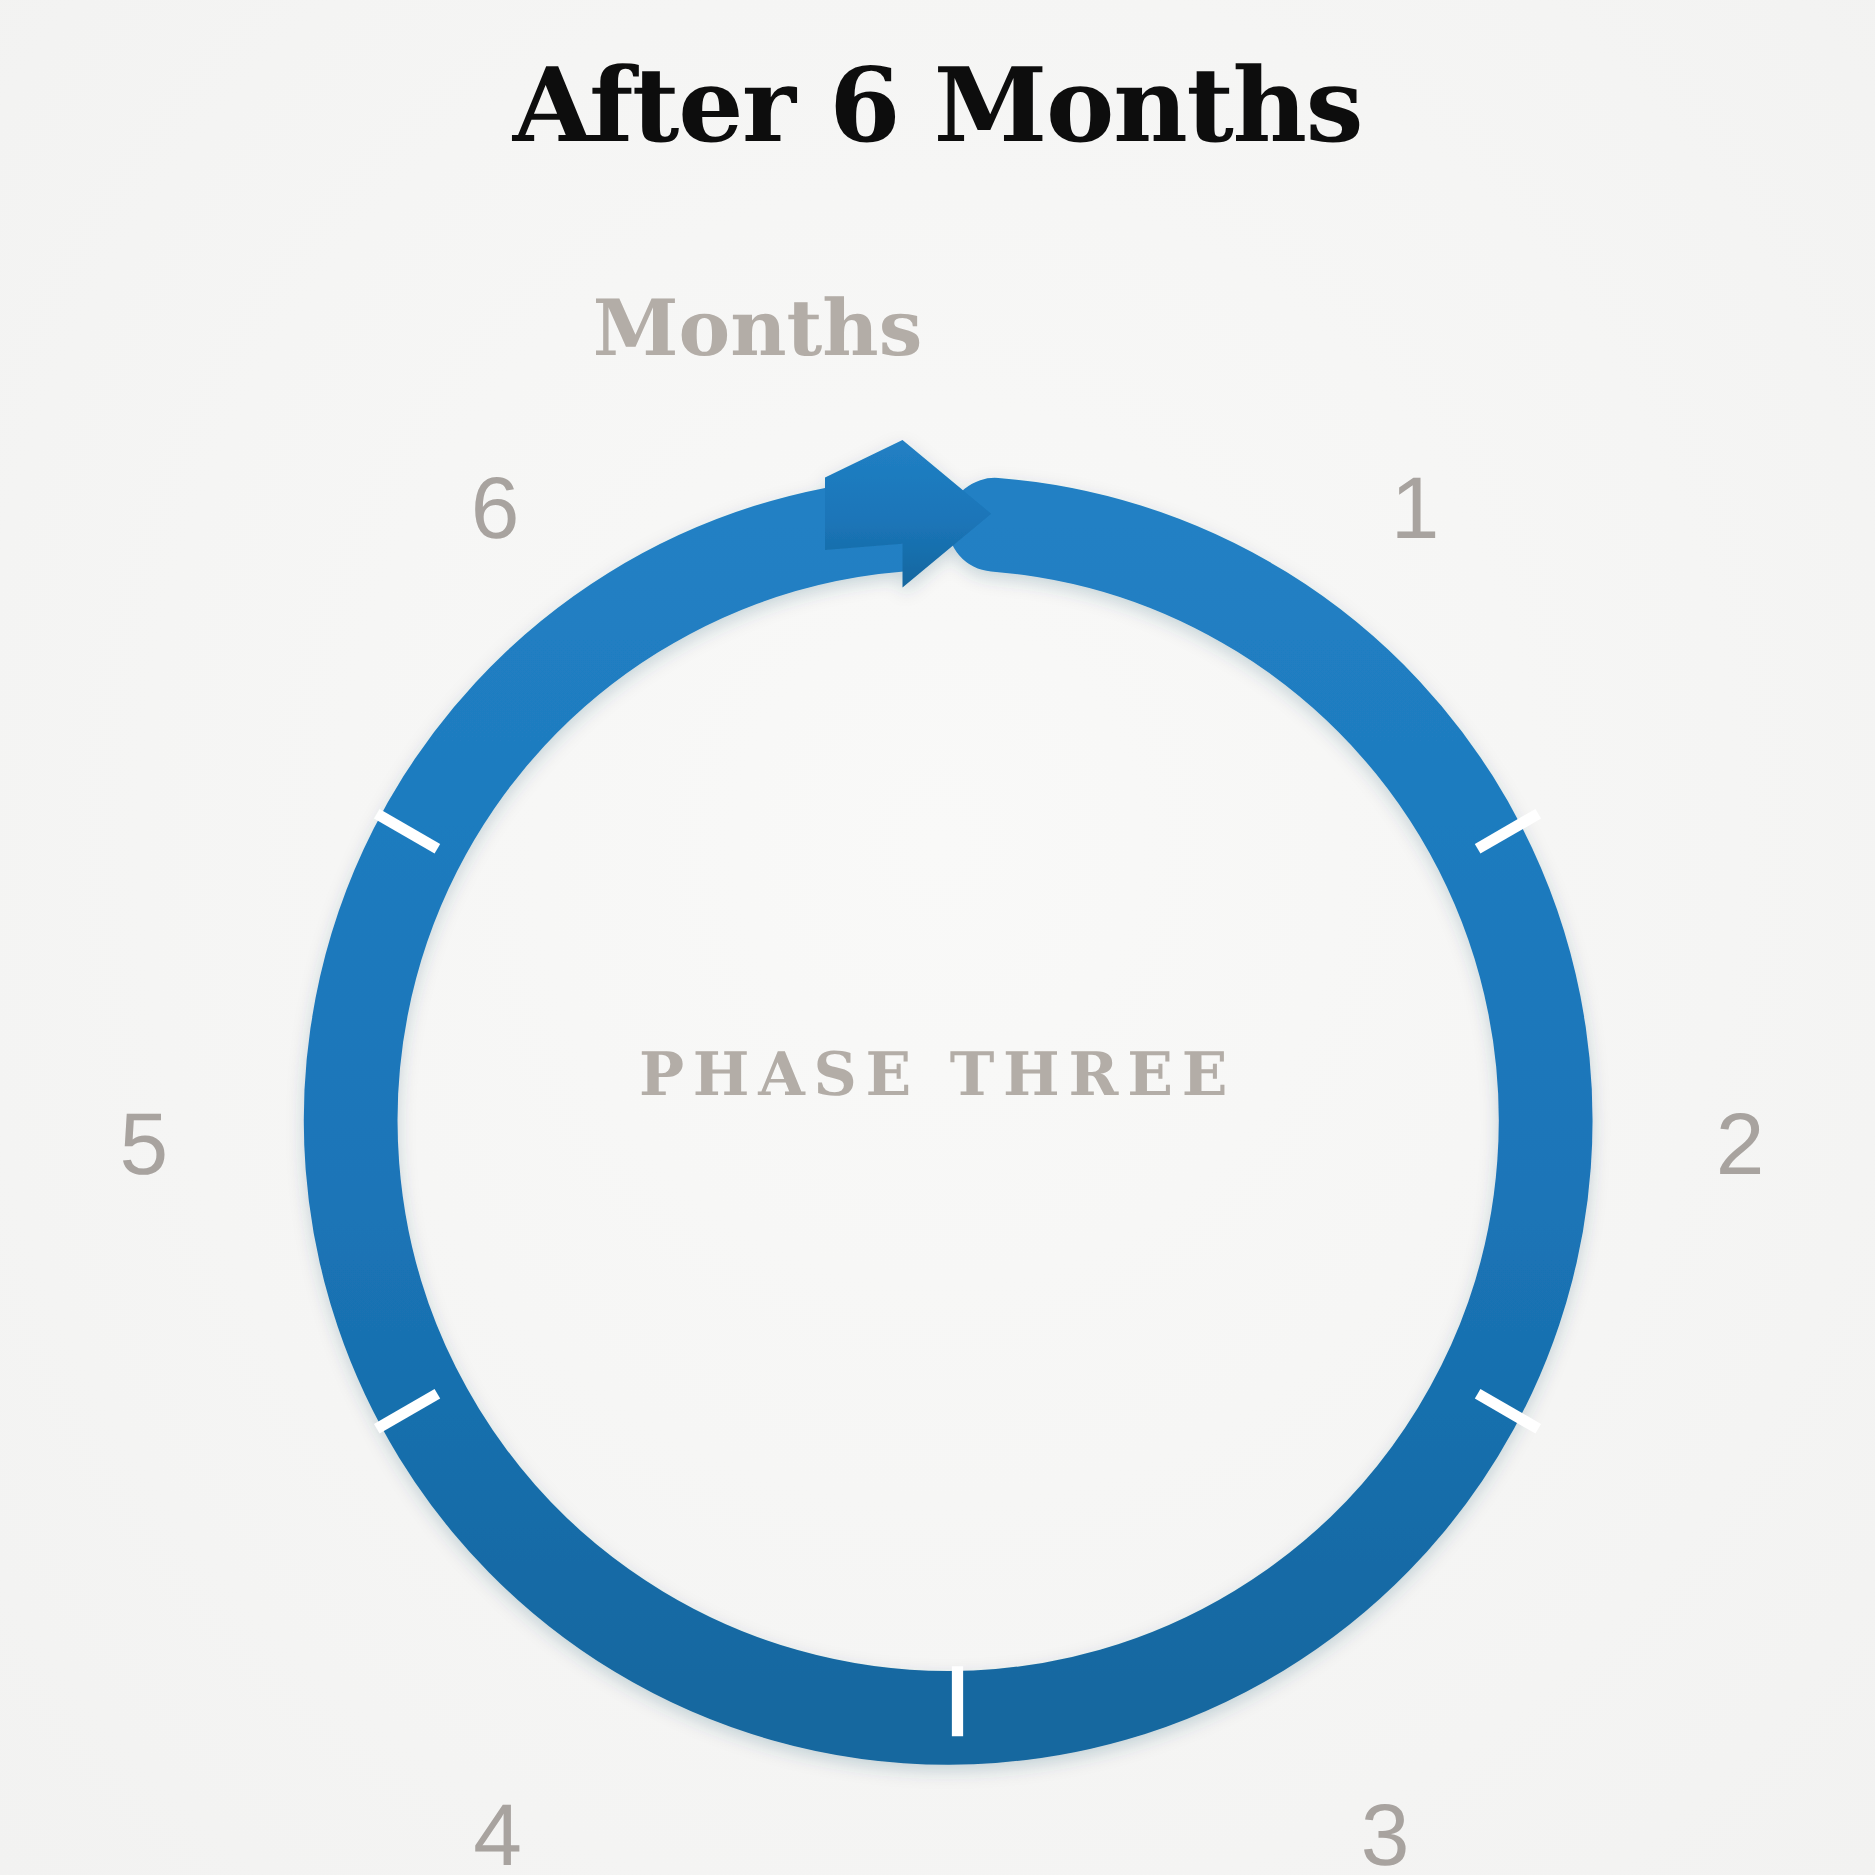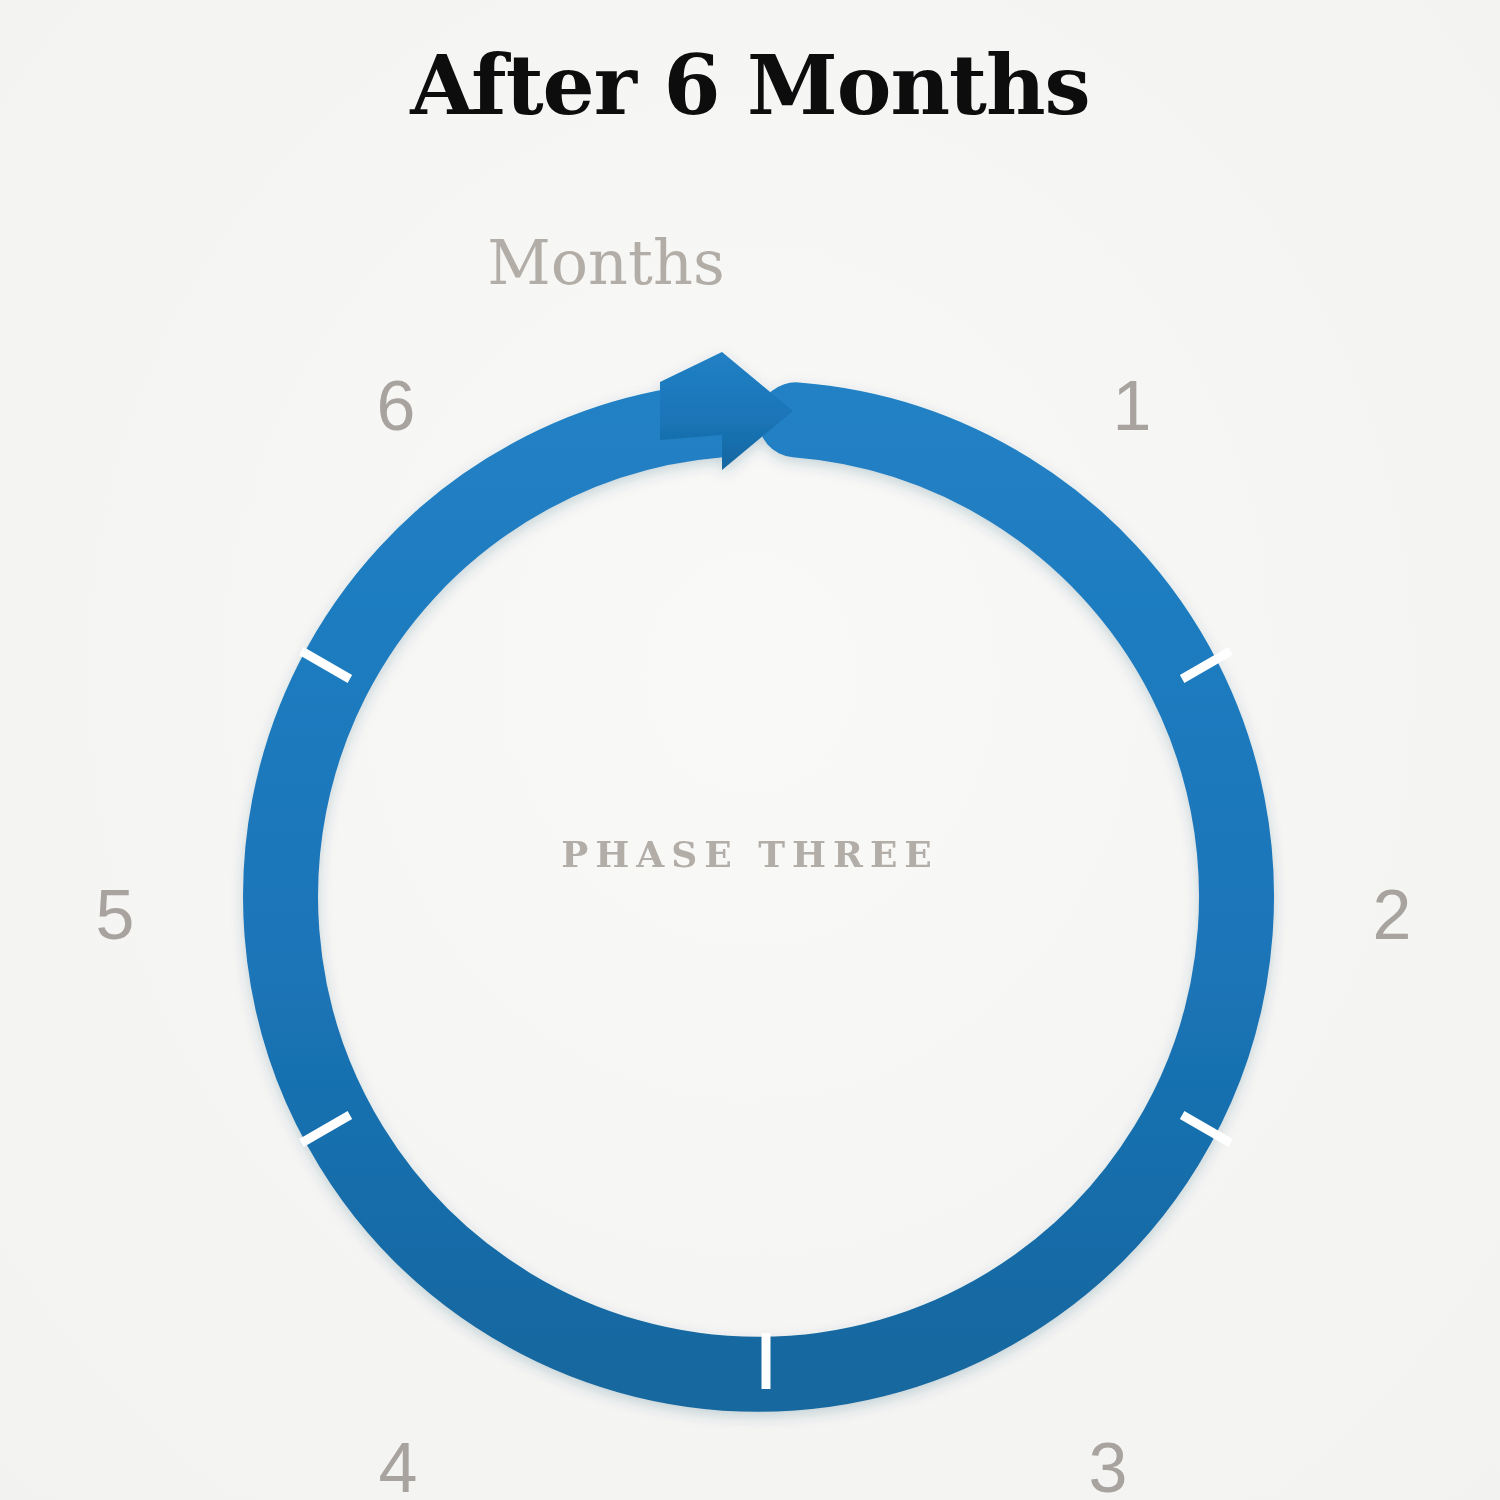--- a/index.html
+++ b/index.html
@@ -39,21 +39,21 @@
   }
 
   
   .ring-caption {
     position: absolute;
     top: 232px;
     left: 0;
     width: 1212px;
     text-align: center;
     font-family: "DejaVu Serif", "Liberation Serif", serif;
-    font-weight: normal;
+    font-weight: bold;
     font-size: 62px;
     color: #b3ada7;
     line-height: 1;
   }
 
   
   #ring-svg {
     position: absolute;
     top: 0;
     left: 0;
@@ -67,21 +67,21 @@
     position: absolute;
     left: 0;
     top: 836px;
     width: 1500px;
     text-align: center;
     pointer-events: none;
   }
   .phase-eyebrow {
     font-family: "DejaVu Serif", "Liberation Serif", serif;
     font-weight: bold;
-    font-size: 36px;
+    font-size: 48px;
     letter-spacing: 7px;
     color: #b3aeaa;
     line-height: 1;
     margin-bottom: 26px;
   }
   .phase-headline {
     font-family: "DejaVu Serif", "Liberation Serif", serif;
     font-weight: bold;
     font-size: 86px;
     letter-spacing: -1.5px;

